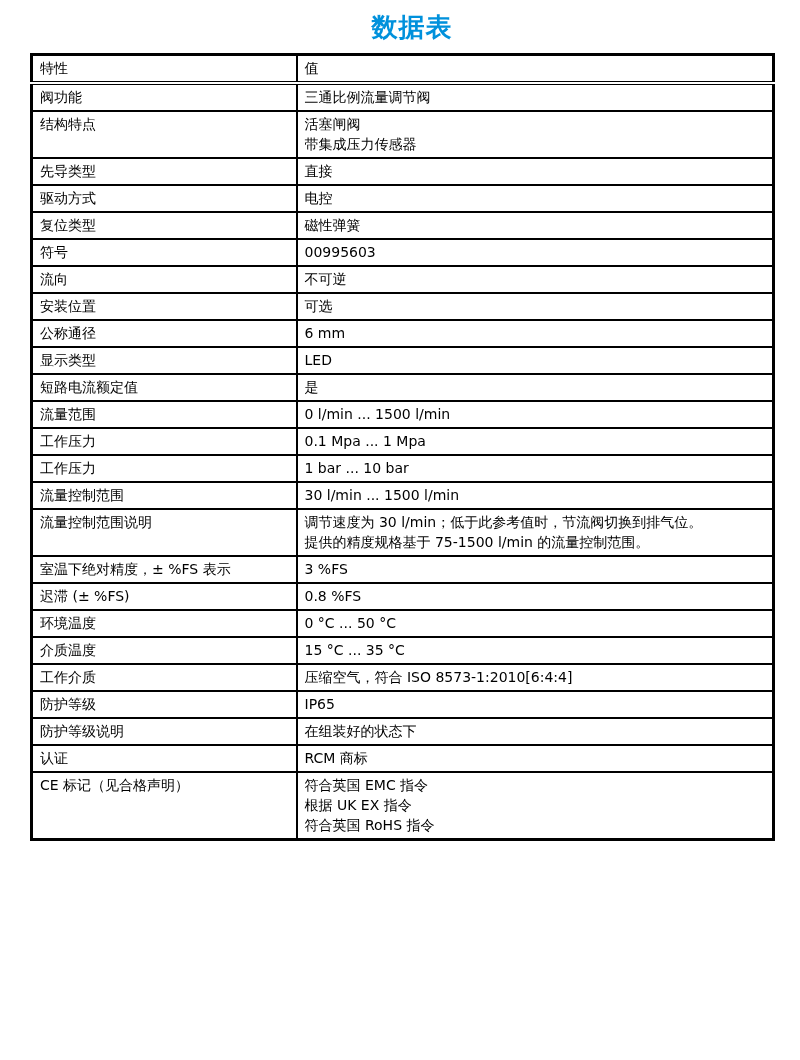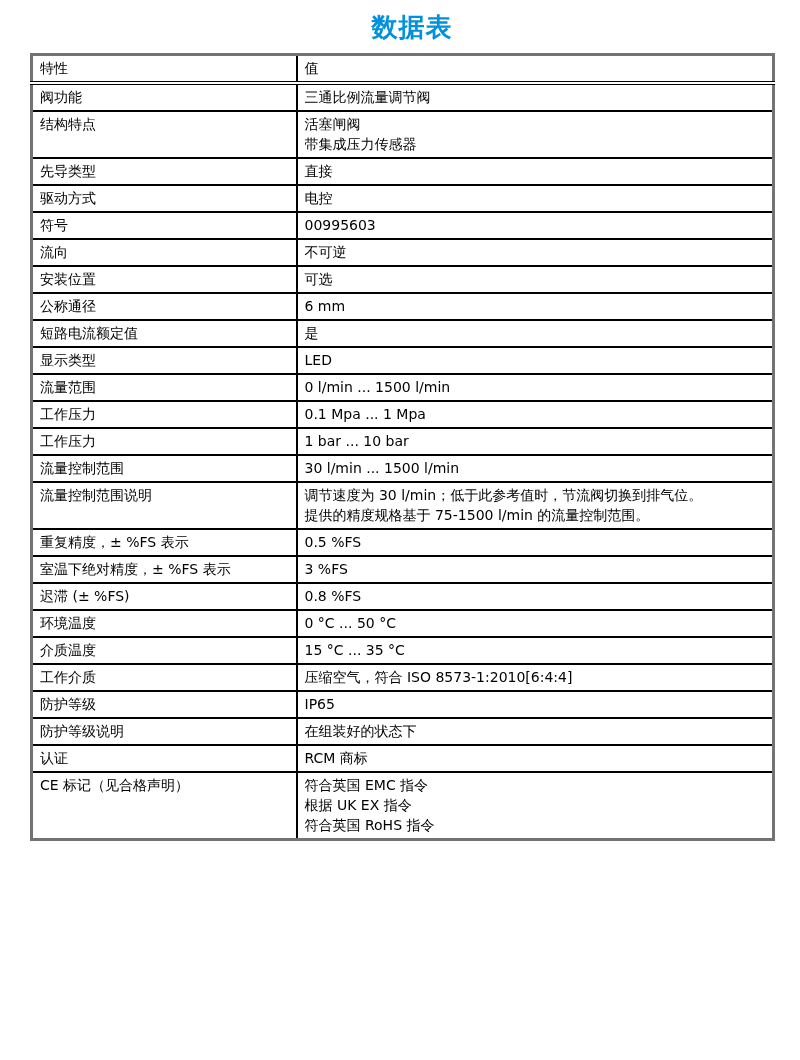--- a/index.html
+++ b/index.html
@@ -21,21 +21,21 @@
     font-weight: bold;
     letter-spacing: 1px;
   }
   .spec-table {
     position: absolute;
     top: 53px;
     left: 30px;
     width: 745px;
     border-collapse: collapse;
     table-layout: fixed;
-    border: 3px solid #737373;
+    border: 3px solid #000000;
   }
   .spec-table th,
   .spec-table td {
     border: 2px solid #000000;
     font-size: 14px;
     line-height: 20px;
     font-weight: normal;
     text-align: left;
     vertical-align: top;
     padding: 2px 7px 3px 7px;
@@ -76,20 +76,24 @@
   <tr>
     <td class="label-cell">先导类型</td>
     <td class="value-cell">直接</td>
   </tr>
 
   <tr>
     <td class="label-cell">驱动方式</td>
     <td class="value-cell">电控</td>
   </tr>
 
+  <tr>
+    <td class="label-cell">复位类型</td>
+    <td class="value-cell">磁性弹簧</td>
+  </tr>
 
   <tr>
     <td class="label-cell">符号</td>
     <td class="value-cell">00995603</td>
   </tr>
 
   <tr>
     <td class="label-cell">流向</td>
     <td class="value-cell">不可逆</td>
   </tr>
@@ -99,27 +103,27 @@
     <td class="value-cell">可选</td>
   </tr>
 
 
   <tr>
     <td class="label-cell">公称通径</td>
     <td class="value-cell">6 mm</td>
   </tr>
 
   <tr>
+    <td class="label-cell">显示类型</td>
+    <td class="value-cell">LED</td>
+  </tr>
+
+  <tr>
     <td class="label-cell">短路电流额定值</td>
     <td class="value-cell">是</td>
-  </tr>
-
-  <tr>
-    <td class="label-cell">显示类型</td>
-    <td class="value-cell">LED</td>
   </tr>
 
   <tr>
     <td class="label-cell">流量范围</td>
     <td class="value-cell">0 l/min ... 1500 l/min</td>
   </tr>
 
   <tr>
     <td class="label-cell">工作压力</td>
     <td class="value-cell">0.1 Mpa ... 1 Mpa</td>
@@ -134,24 +138,20 @@
     <td class="label-cell">流量控制范围</td>
     <td class="value-cell">30 l/min ... 1500 l/min</td>
   </tr>
 
   <tr>
     <td class="label-cell">流量控制范围说明</td>
     <td class="value-cell">调节速度为 30 l/min；低于此参考值时，节流阀切换到排气位。
 提供的精度规格基于 75-1500 l/min 的流量控制范围。</td>
   </tr>
 
-  <tr>
-    <td class="label-cell">重复精度，± %FS 表示</td>
-    <td class="value-cell">0.5 %FS</td>
-  </tr>
 
   <tr>
     <td class="label-cell">室温下绝对精度，± %FS 表示</td>
     <td class="value-cell">3 %FS</td>
   </tr>
 
   <tr>
     <td class="label-cell">迟滞 (± %FS)</td>
     <td class="value-cell">0.8 %FS</td>
   </tr>

